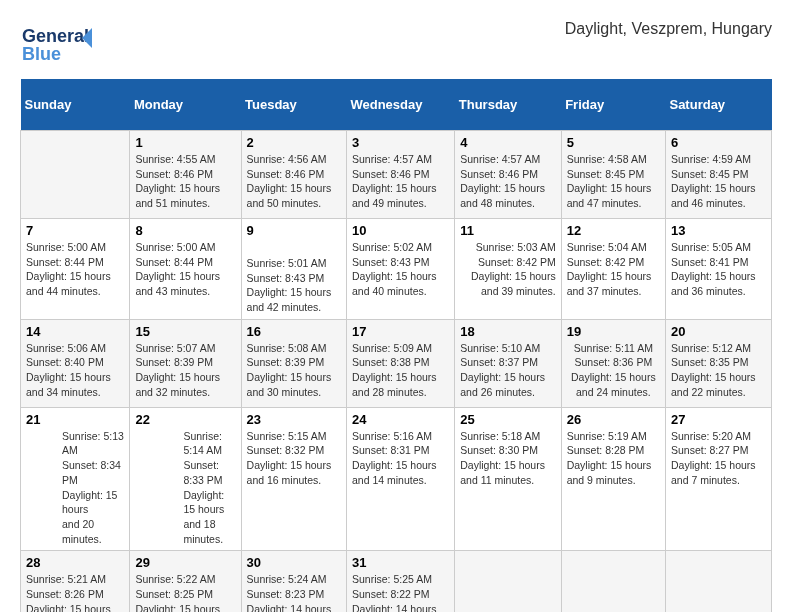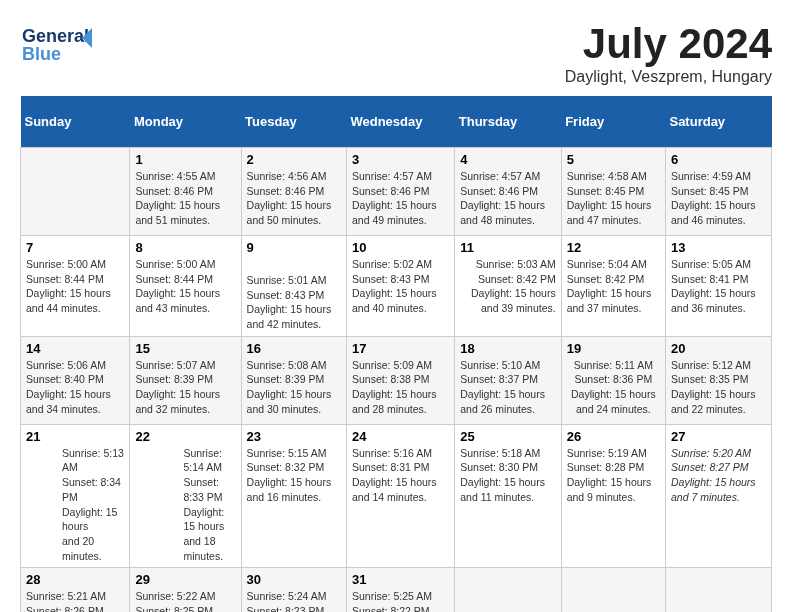--- a/index.html
+++ b/index.html
@@ -83,21 +83,20 @@
       <div style="position:relative; display:inline-block;">
         <svg width="85" height="45" viewBox="0 0 85 45">
           <text x="2" y="22" font-family="Arial" font-weight="bold" font-size="18" fill="#1a3a6b">General</text>
           <text x="2" y="40" font-family="Arial" font-weight="bold" font-size="18" fill="#4a90d9">Blue</text>
           <polygon points="62,18 72,8 72,28" fill="#4a90d9"></polygon>
         </svg>
       </div>
     </div>
   </div>
   <div class="title-block">
-    <div class="month-year">July 2024</div>
     <div class="location">Daylight, Veszprem, Hungary</div>
   </div>
 </div>
 
 <table>
   <thead>
     <tr>
     <th>Sunday</th>
         <th>Monday</th>
         <th>Tuesday</th>
@@ -293,21 +292,21 @@
         </td>
         <td>
           <span class="day-number">26</span>
           <div class="cell-text" style="white-space: pre-line;">Sunrise: 5:19 AM
 Sunset: 8:28 PM
 Daylight: 15 hours
 and 9 minutes.</div>
         </td>
         <td>
           <span class="day-number">27</span>
-          <div class="cell-text" style="white-space: pre-line; font-style: italic;">Sunrise: 5:20 AM
+          <div class="cell-text" style="white-space: pre-line;">Sunrise: 5:20 AM
 Sunset: 8:27 PM
 Daylight: 15 hours
 and 7 minutes.</div>
         </td>
       </tr>
       <tr>
         <td>
           <span class="day-number">28</span>
           <div class="cell-text" style="white-space: pre-line;">Sunrise: 5:21 AM
 Sunset: 8:26 PM

